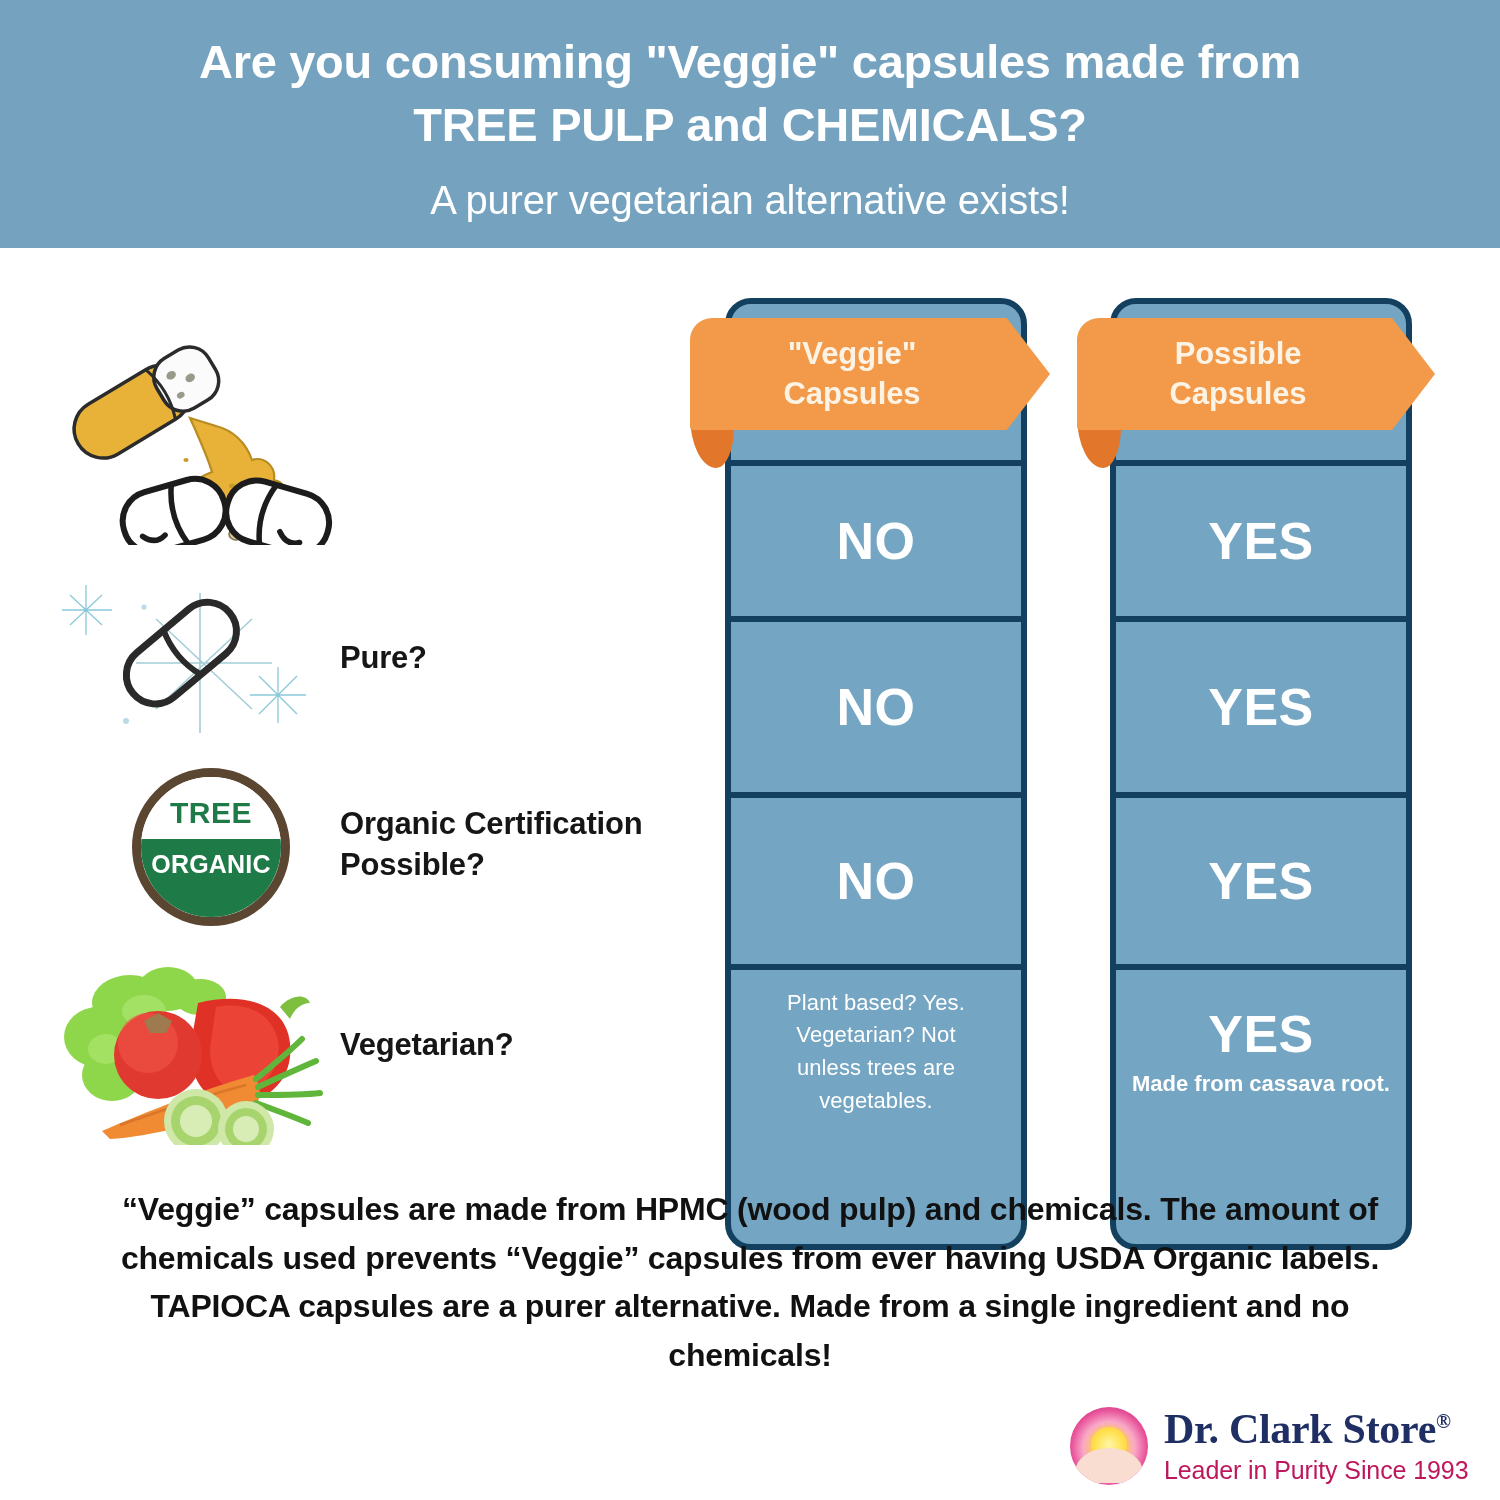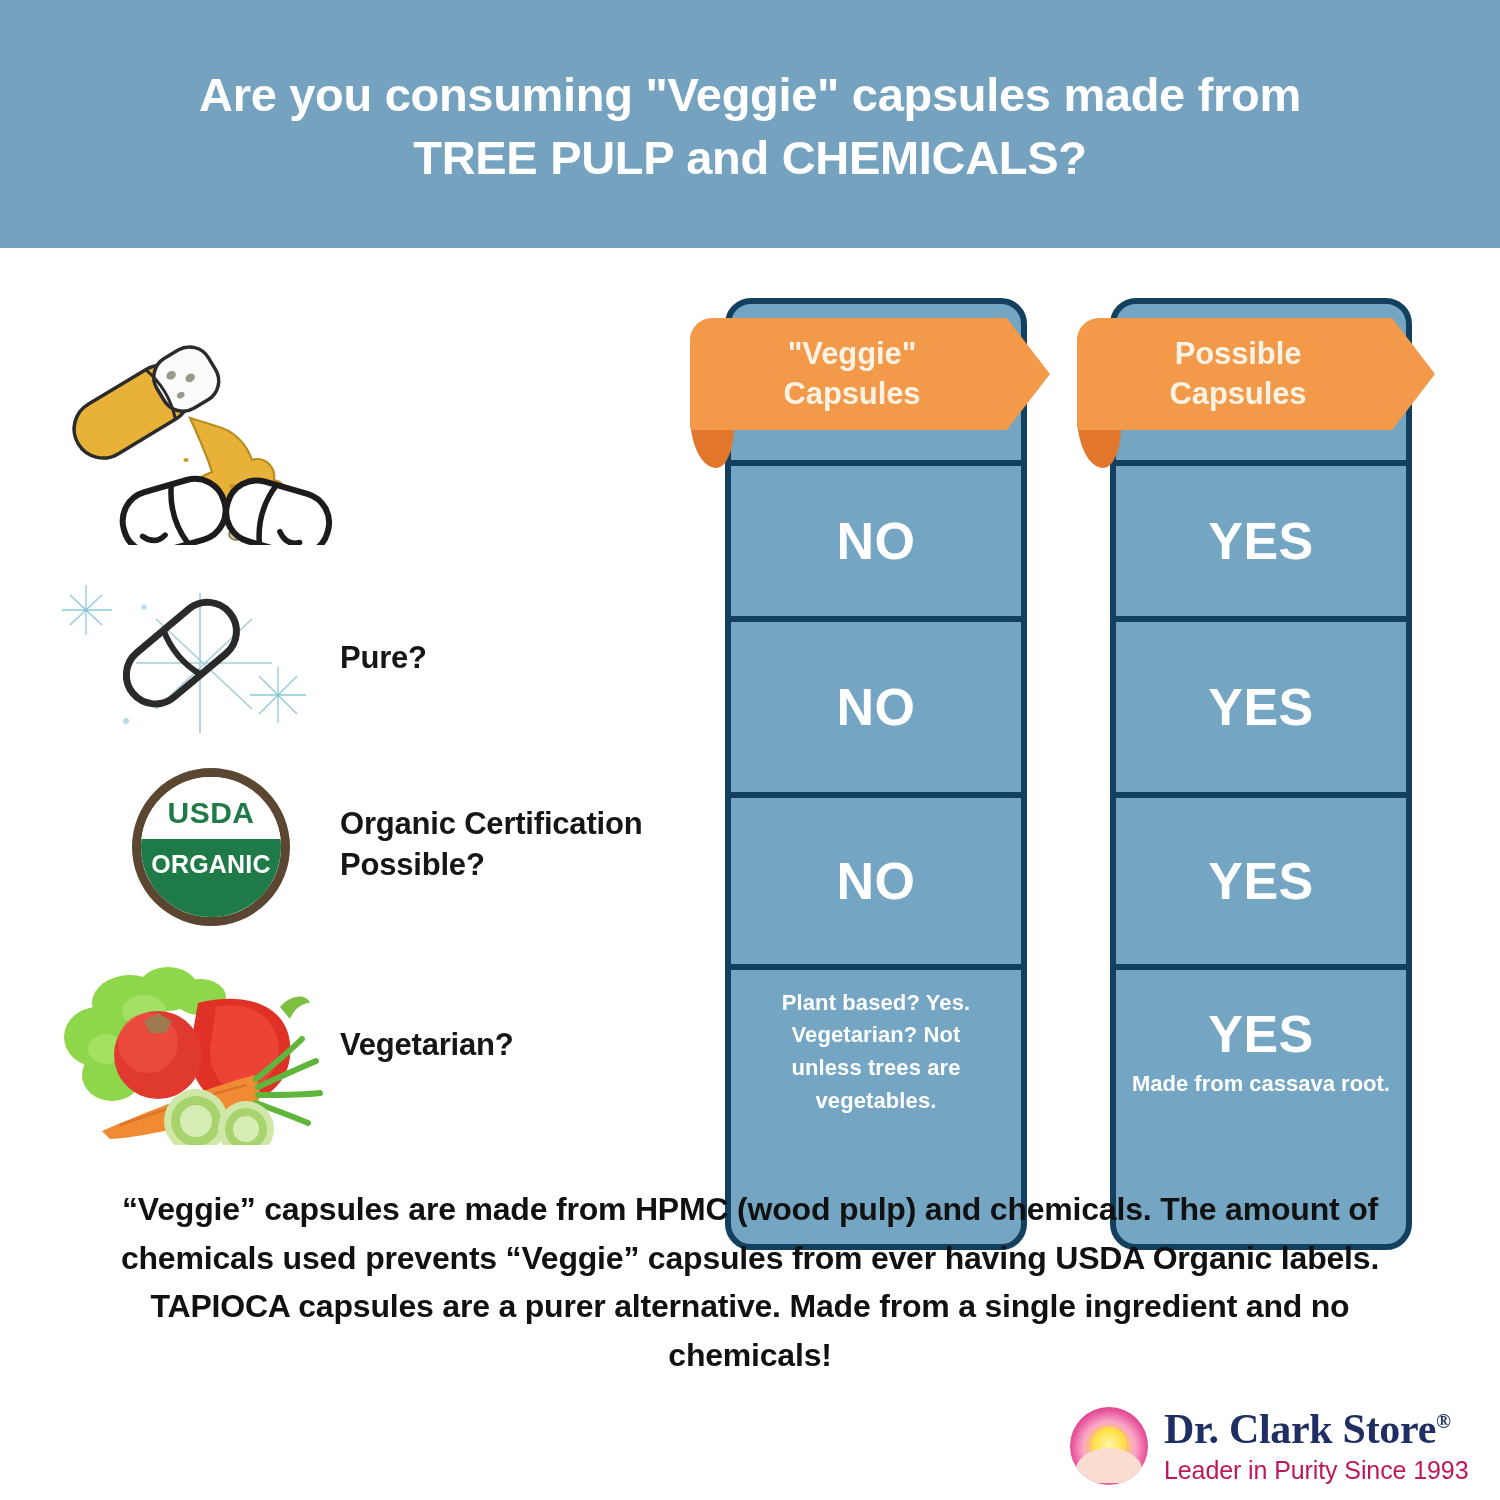--- a/index.html
+++ b/index.html
@@ -167,21 +167,21 @@
   .cell-3 { height: 172px; }
   .cell-4 { height: 170px; }
 
   .verdict {
     font-size: 52px;
     font-weight: bold;
     letter-spacing: 0.5px;
   }
   .note {
     font-size: 22px;
-    font-weight: bold;
+    font-weight: normal;
     line-height: 1.48;
     padding: 0 38px;
     letter-spacing: 0.1px;
   }
   .note-sm {
     font-size: 22px;
     font-weight: bold;
     line-height: 1.45;
     margin-top: 4px;
   }
@@ -292,20 +292,21 @@
   }
 </style>
 </head>
 <body>
 
 <div class="header">
   <div class="header-title">
     <span>Are you consuming "Veggie" capsules made from</span><br>
     <span>TREE PULP and CHEMICALS?</span>
   </div>
+  <div class="header-sub">A purer vegetarian alternative exists!</div>
 </div>
 
 <div class="criteria">
 
   <div class="crit-row row-a">
     <div class="crit-icon">
       <svg class="ico-pour" viewBox="0 0 300 255" xmlns="http://www.w3.org/2000/svg">
         <g transform="rotate(-31 125 110)">
           <rect x="28" y="74" width="125" height="58" rx="29" fill="#e8b239" stroke="#2b2b2b" stroke-width="3.5"></rect>
           <rect x="124" y="74" width="60" height="58" rx="22" fill="#fbfbfb" stroke="#2b2b2b" stroke-width="3.5"></rect>
@@ -357,21 +358,21 @@
         <circle cx="86" cy="158" r="3" fill="#b8dbe6"></circle>
       </svg>
     </div>
     <div class="crit-label">Pure?</div>
   </div>
 
   <div class="crit-row row-c">
     <div class="crit-icon">
       <div class="usda">
         <div class="usda-top">
-          <span>USDA</span>
+          <span>TREE</span>
         </div>
         <div class="usda-bot">
           <span>ORGANIC</span>
         </div>
       </div>
     </div>
     <div class="crit-label">Organic Certification Possible?</div>
   </div>
 
   <div class="crit-row row-d">

